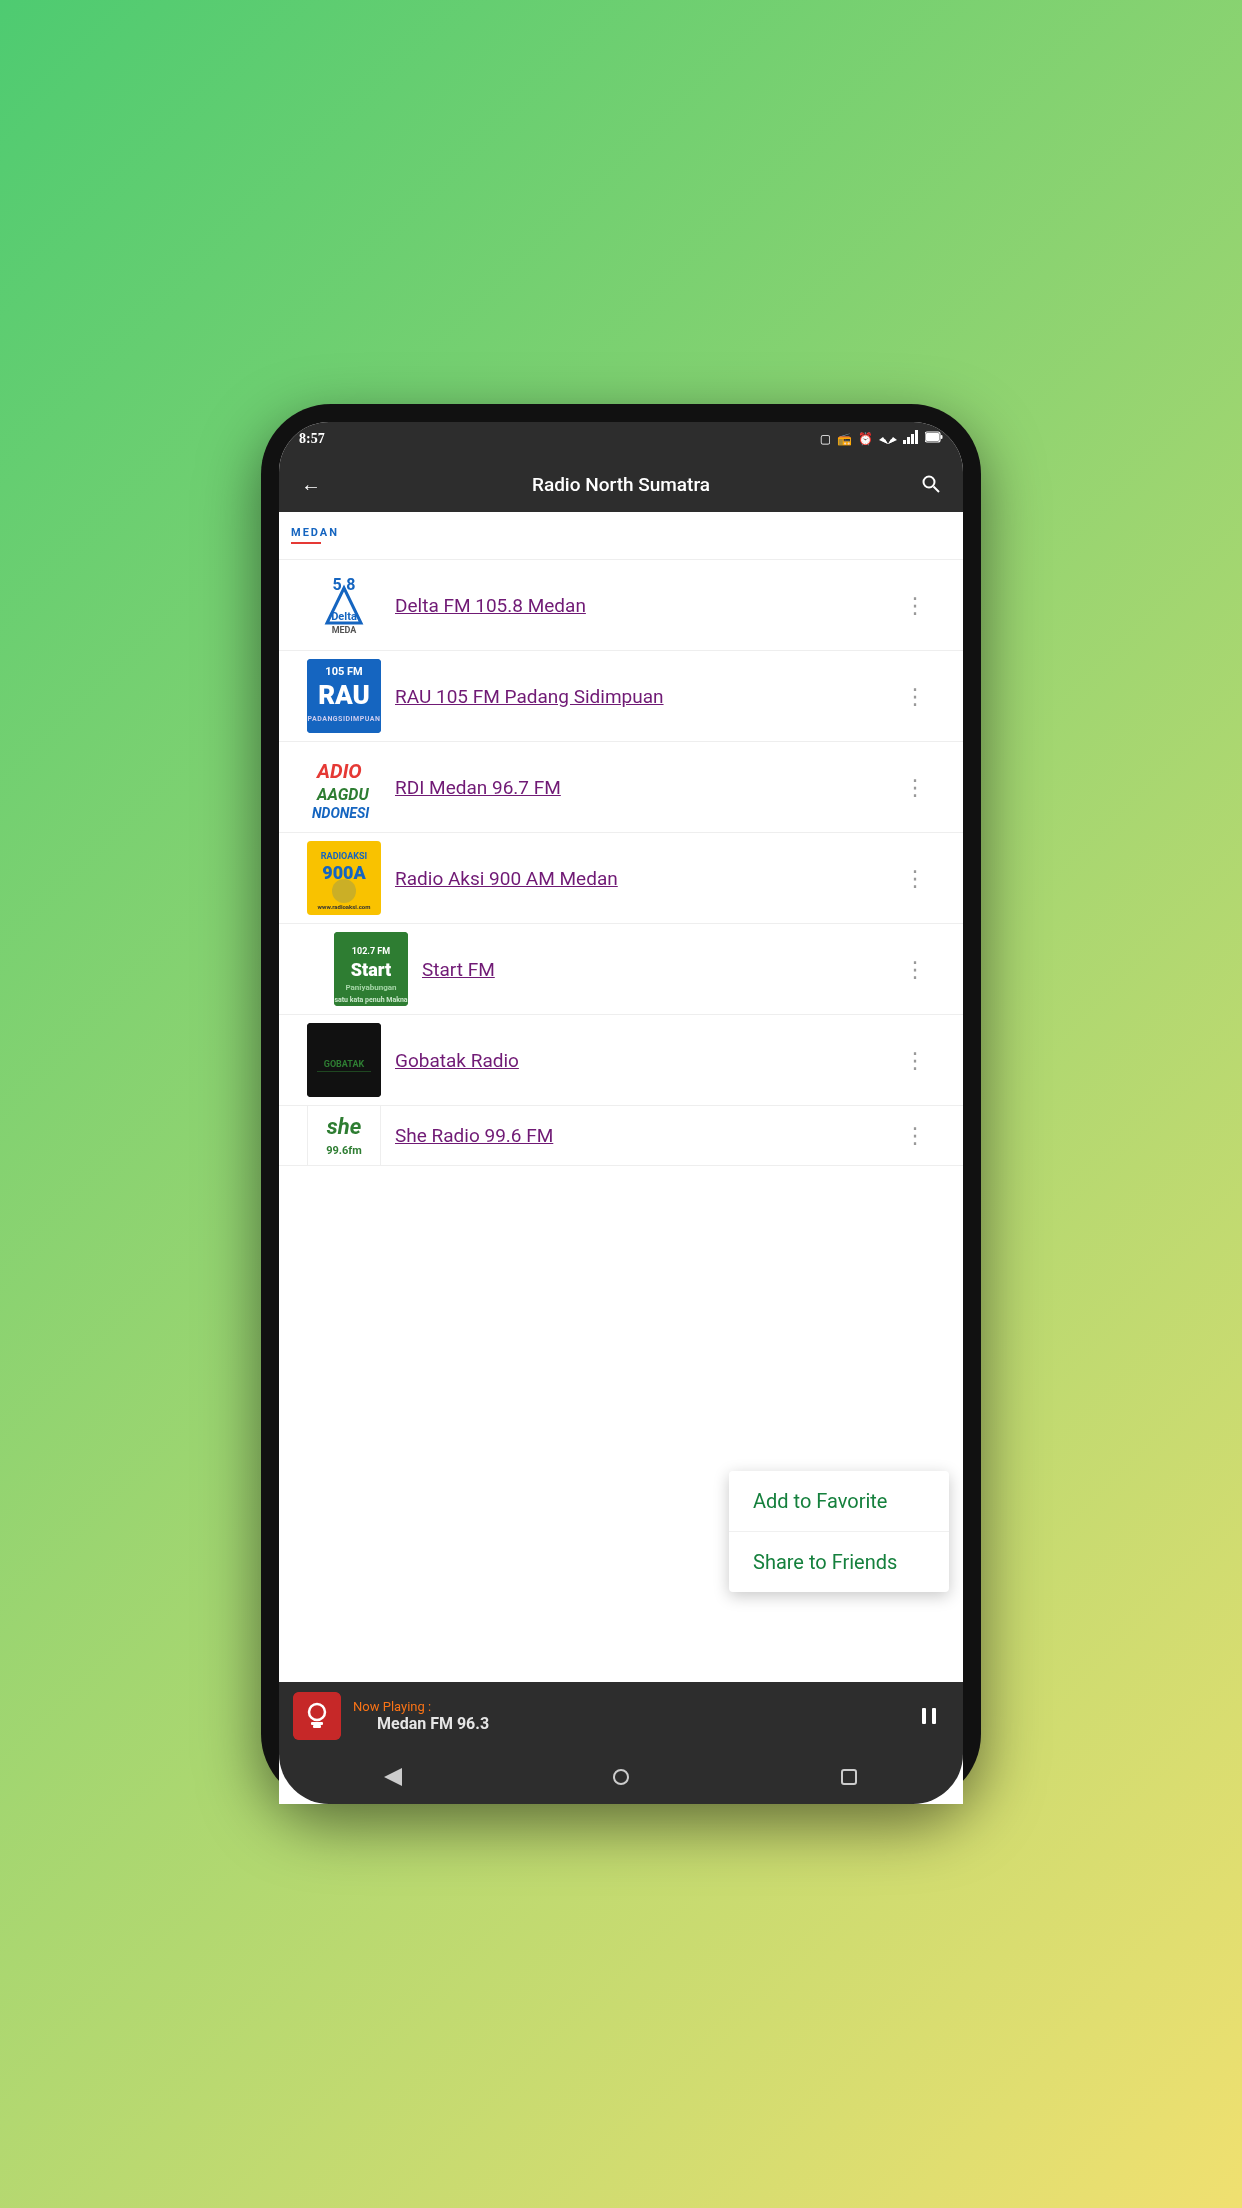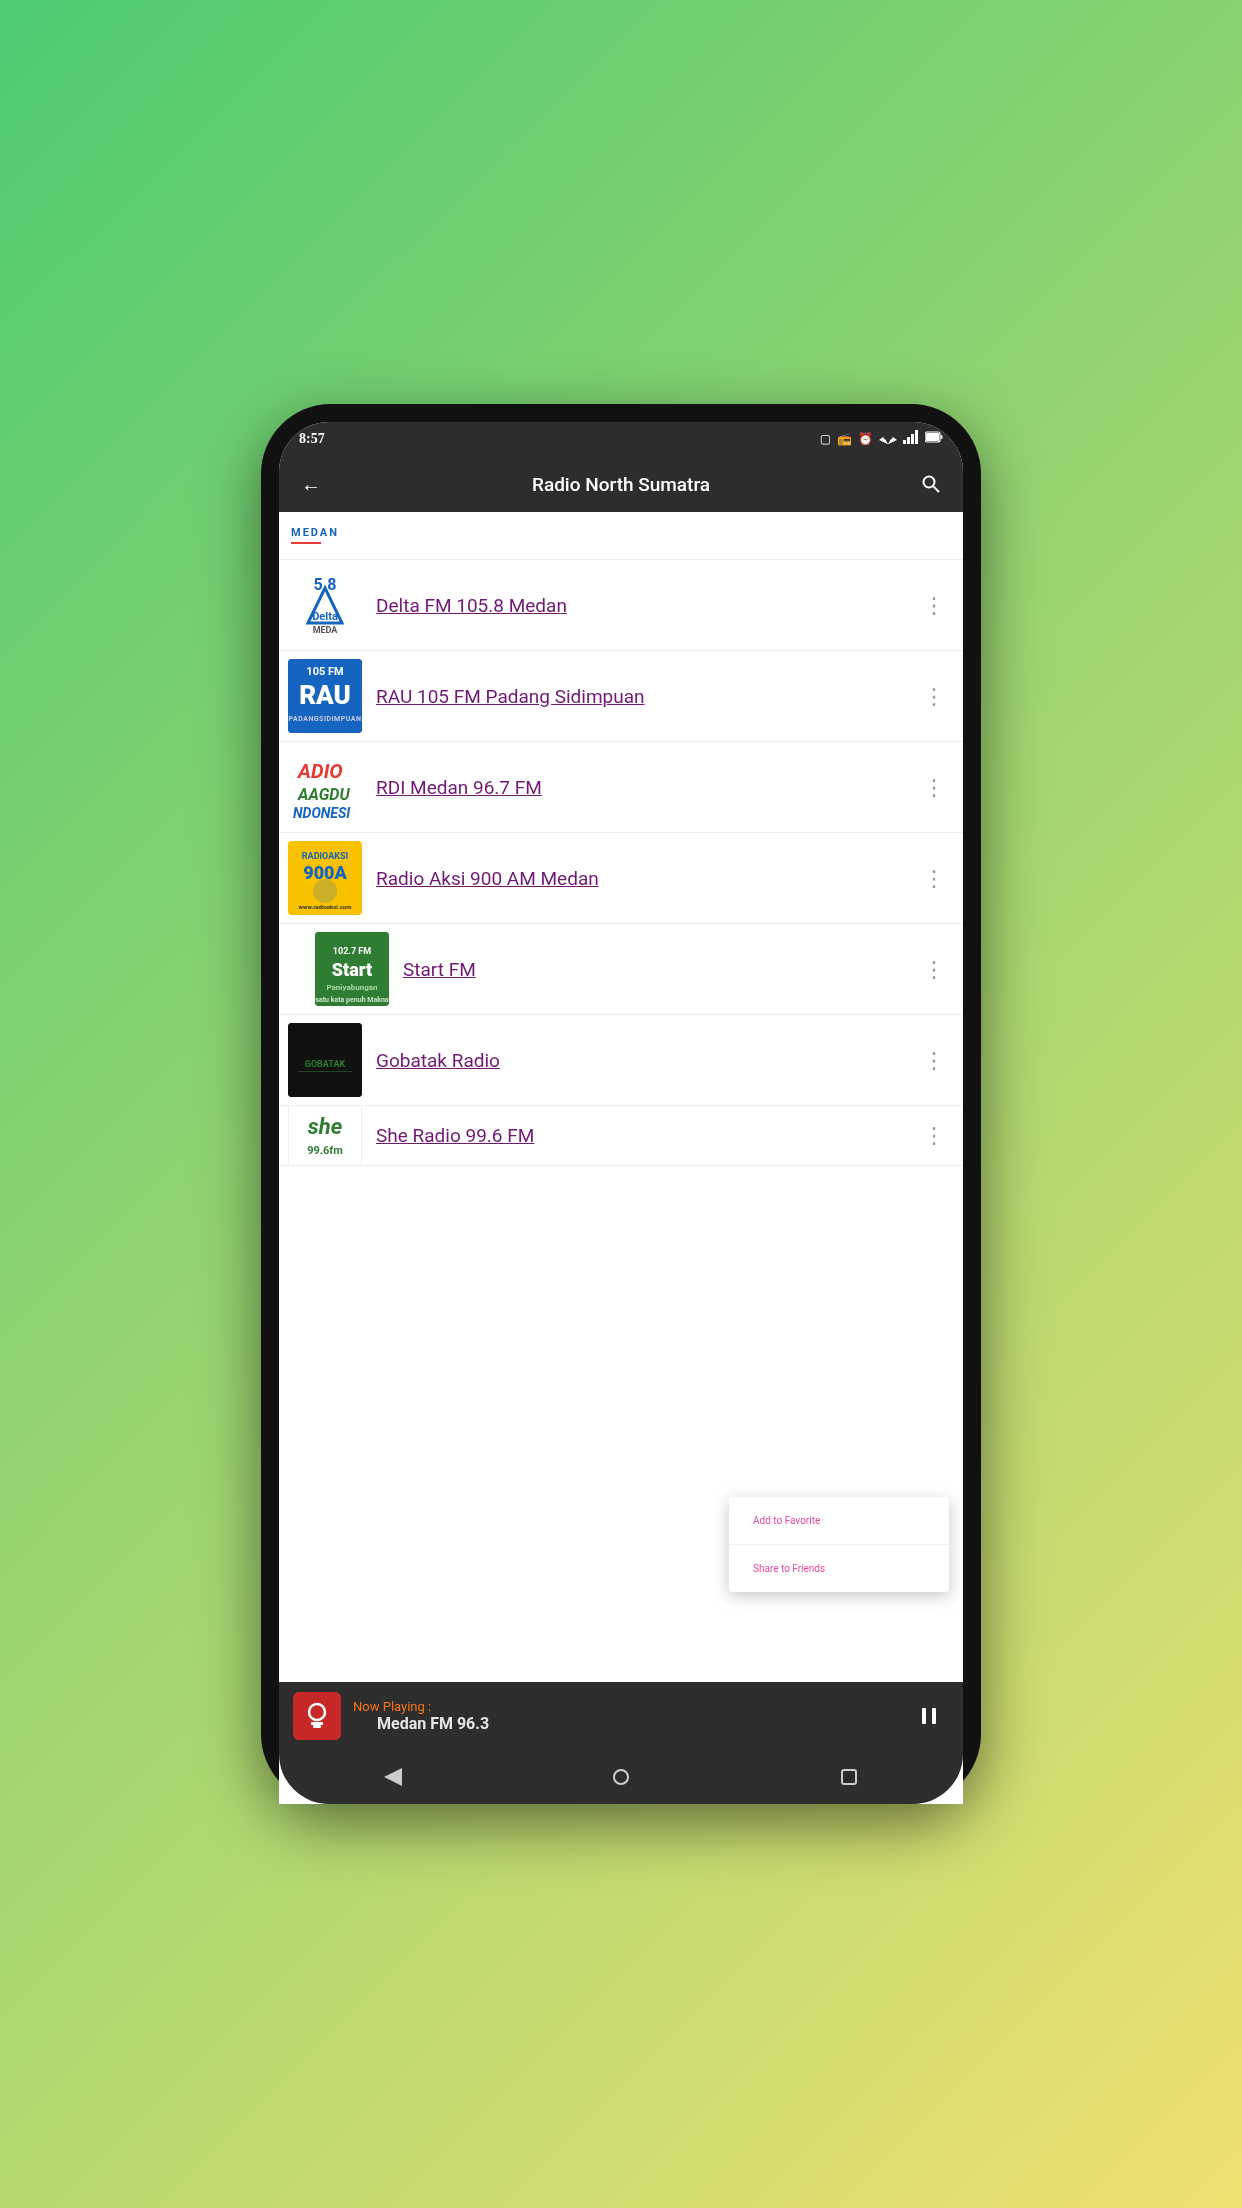--- a/index.html
+++ b/index.html
@@ -98,21 +98,21 @@
     .radio-list {
       flex: 1;
       overflow: hidden;
       background: #fff;
       position: relative;
     }
 
     .radio-item {
       display: flex;
       align-items: center;
-      padding: 8px 9px;
+      padding: 8px 28px;
       border-bottom: 1px solid #eee;
       cursor: pointer;
       background: #fff;
       position: relative;
     }
 
     .radio-logo {
       width: 74px;
       height: 74px;
       border-radius: 4px;
@@ -220,22 +220,22 @@
       bottom: 90px;
       background: #fff;
       border-radius: 4px;
       box-shadow: 0 4px 16px rgba(0,0,0,0.22);
       z-index: 100;
       min-width: 220px;
     }
 
     .context-menu-item {
       padding: 18px 24px;
-      font-size: 10px;
-      color: #ec4899;
+      font-size: 20px;
+      color: #15803d;
       cursor: pointer;
       border-bottom: 1px solid #f0f0f0;
     }
 
     .context-menu-item:last-child {
       border-bottom: none;
     }
 
     
     .now-playing {

